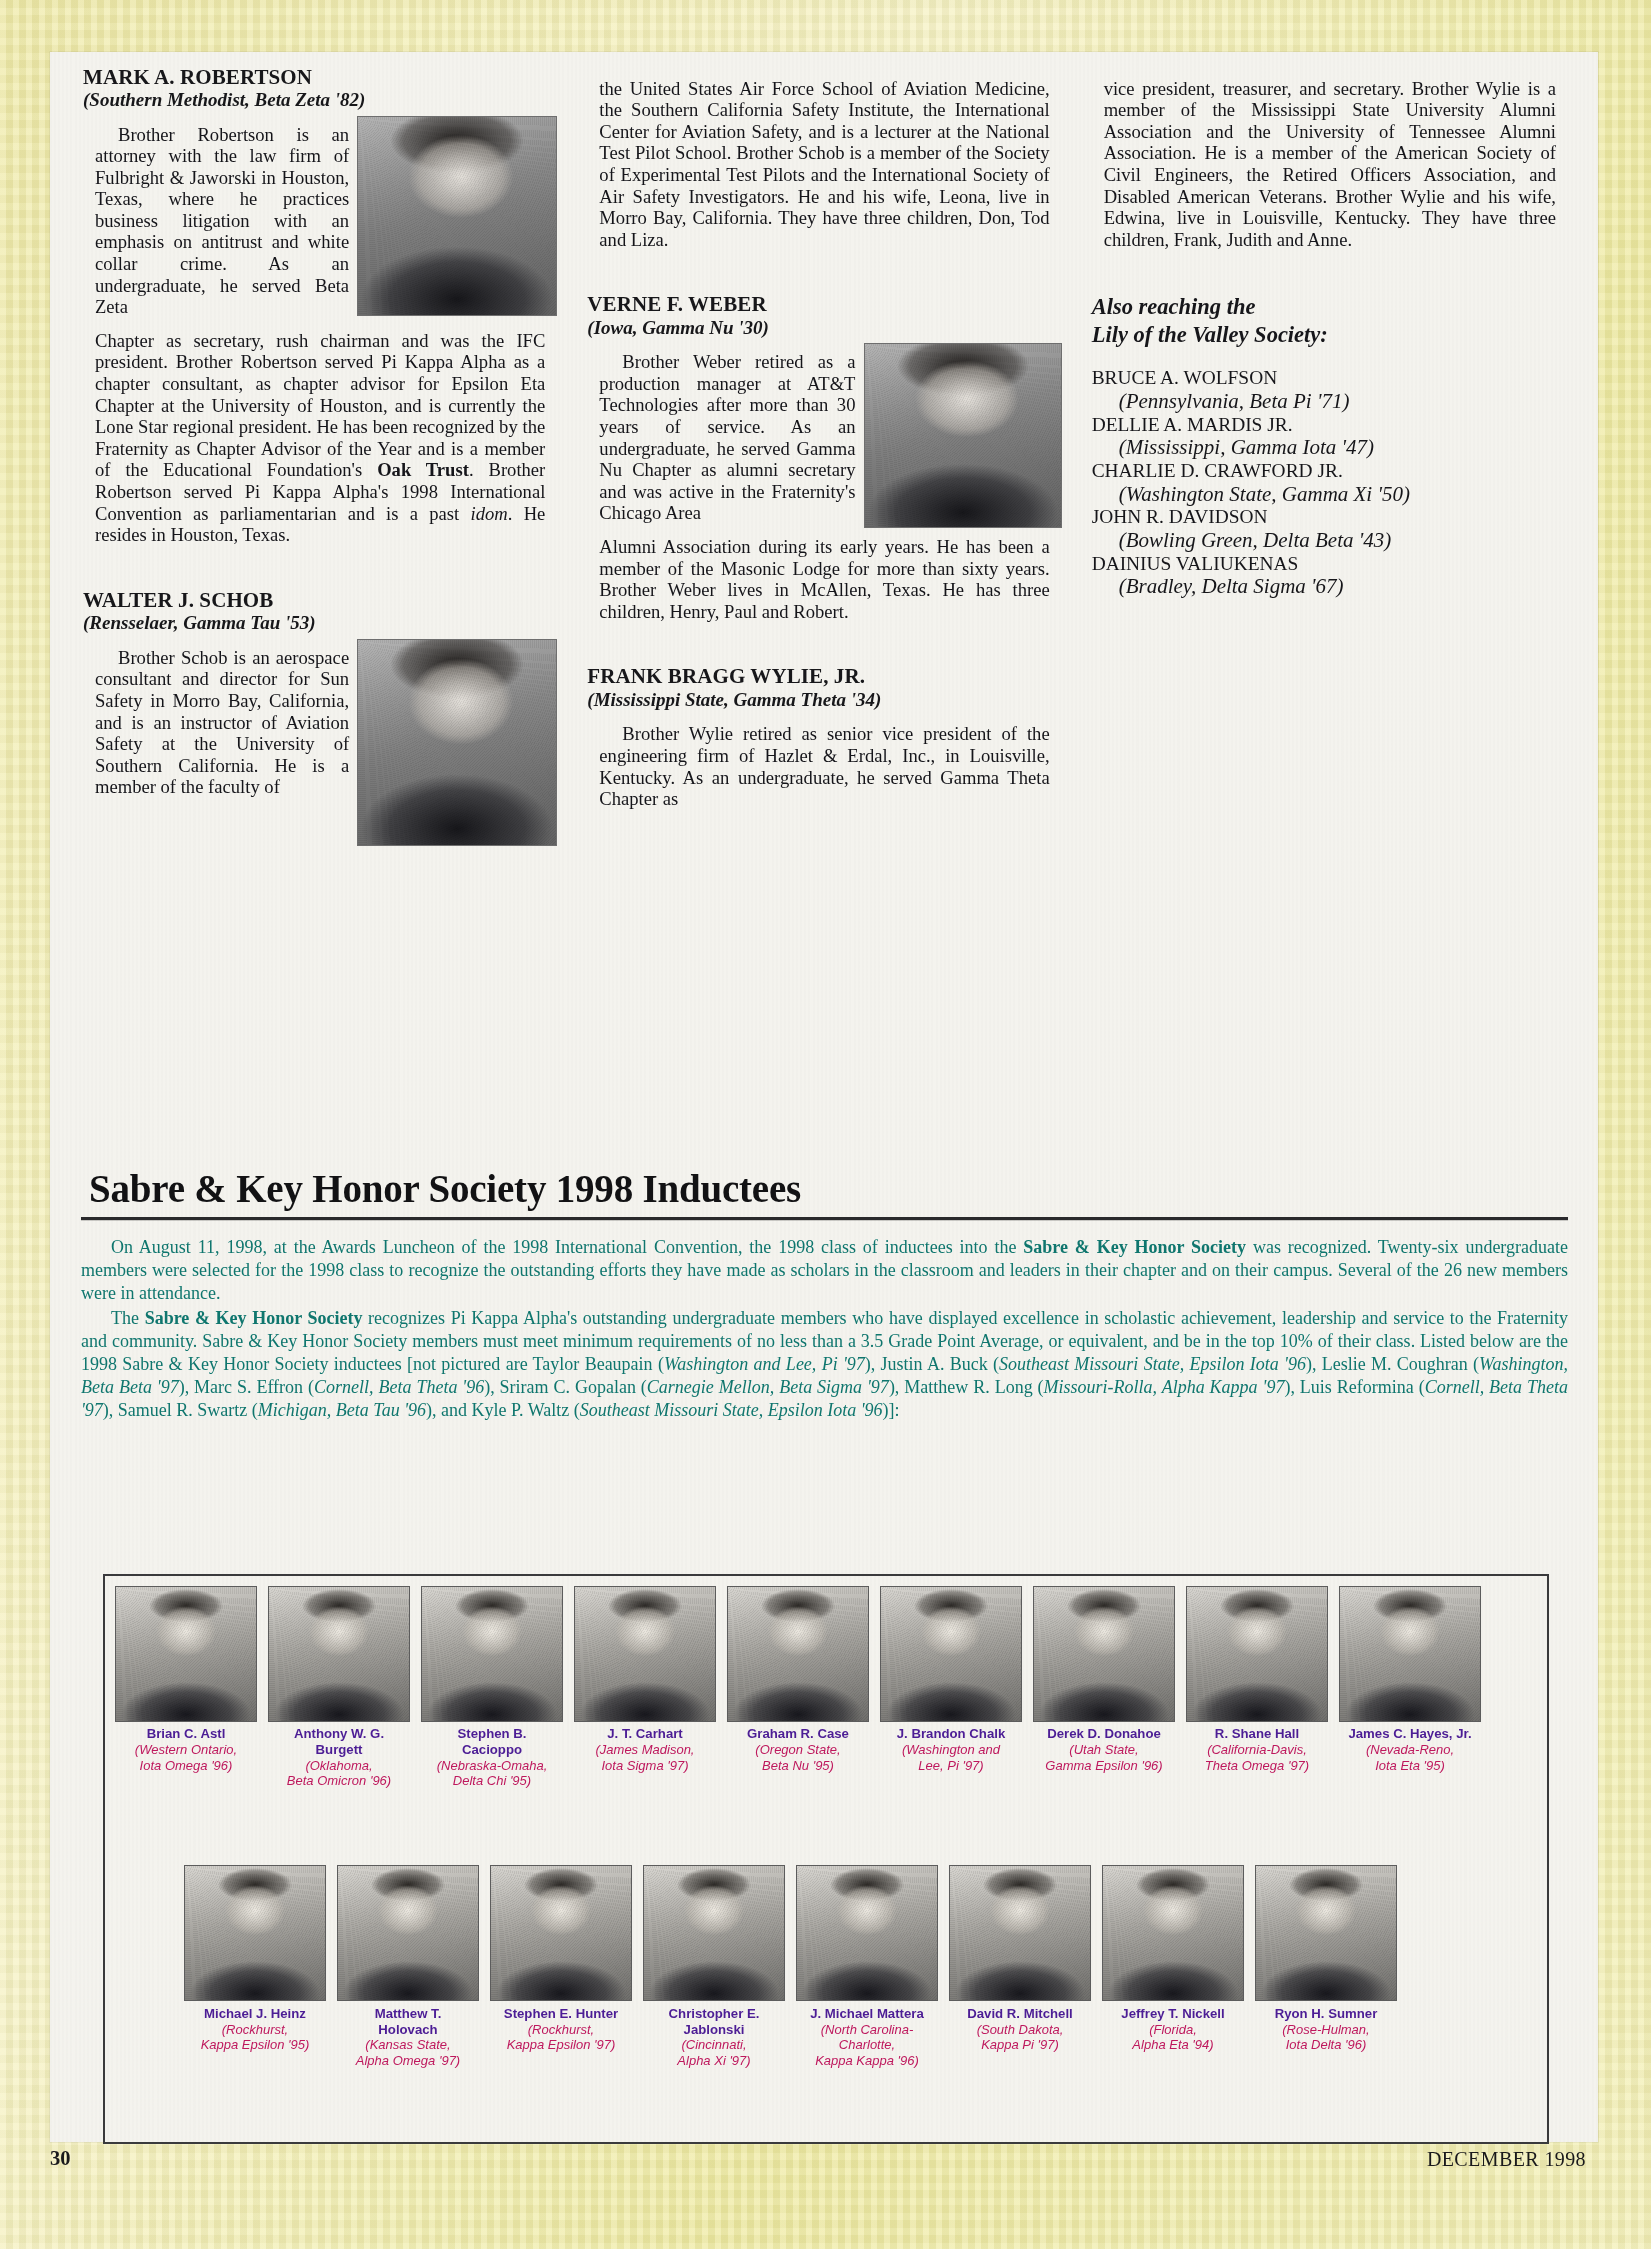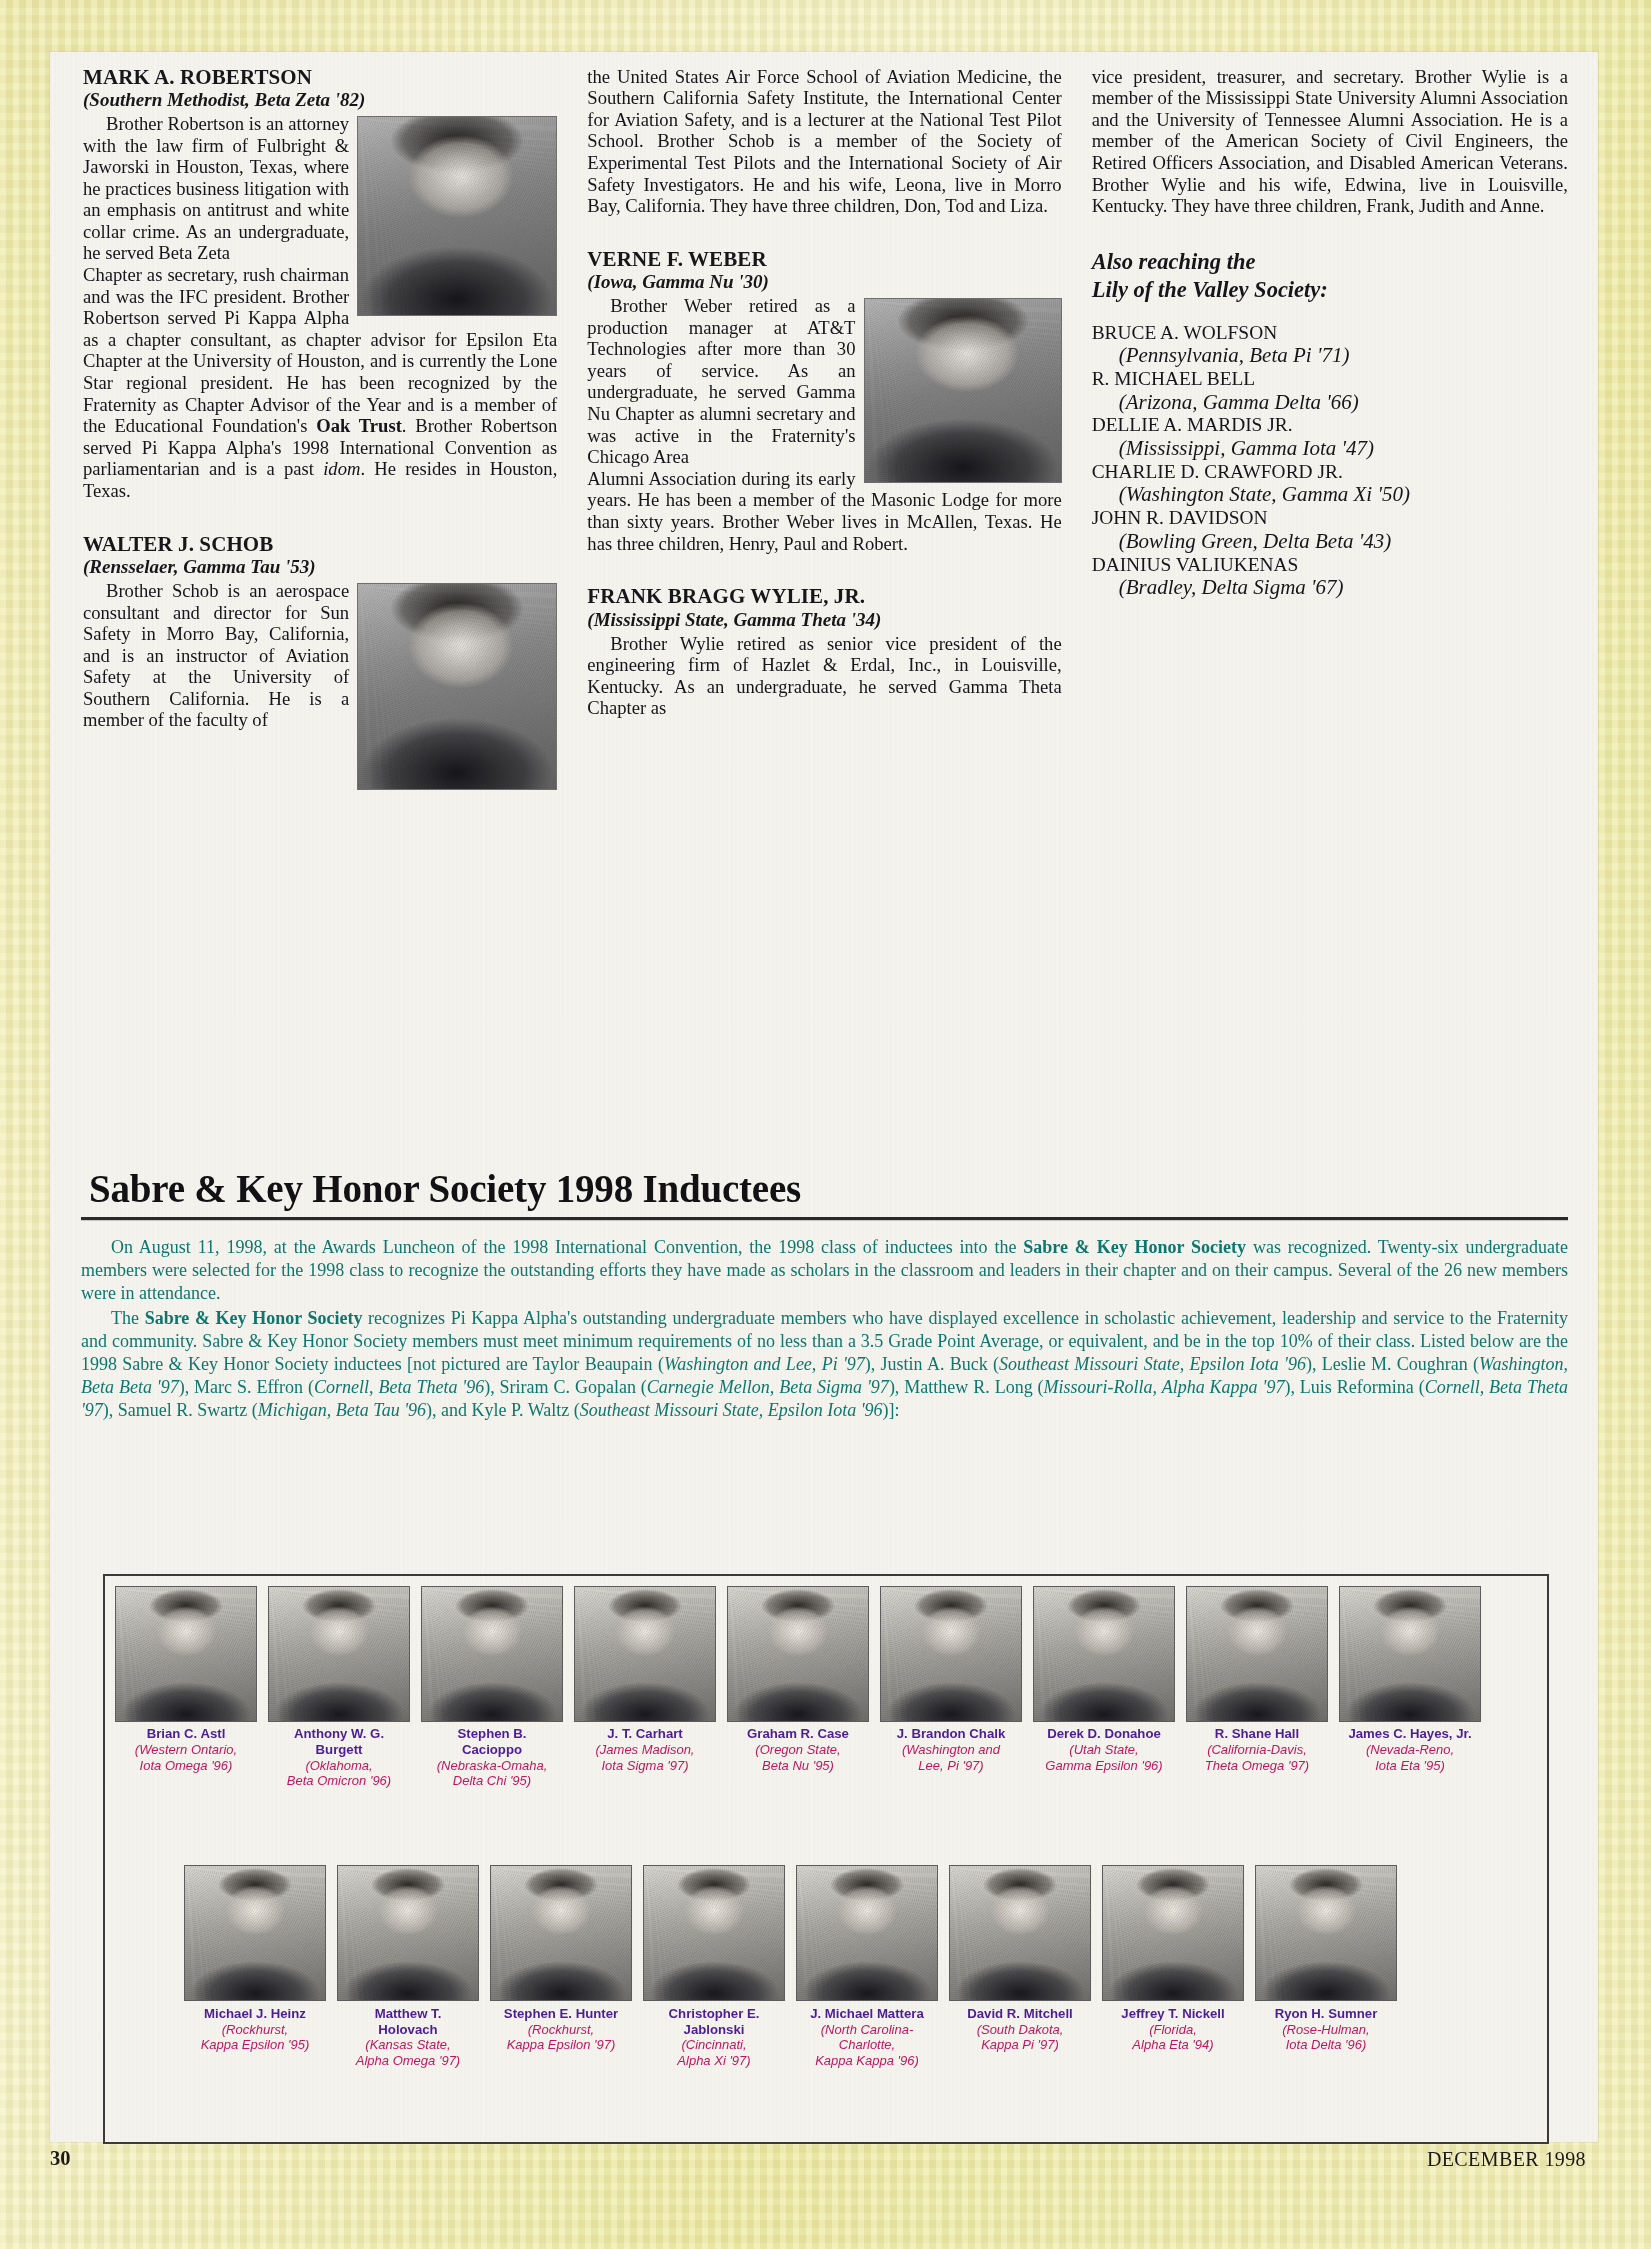--- a/index.html
+++ b/index.html
@@ -47,21 +47,21 @@
   h2.name{
     font-family:"Liberation Serif", serif;
     font-weight:bold;font-size:21px;letter-spacing:0.1px;
     margin:0;line-height:1.12;color:#17171a;
   }
   .chapter{
     font-weight:bold;font-style:italic;font-size:19px;
     margin:0 0 1.4px 0;line-height:1.18;color:#17171a;
   }
   p.body{
-    margin:0;
+    margin:12px;
     font-size:18.6px;line-height:21.6px;
     text-align:justify;
     text-indent:23px;
     color:#15151a;
     hyphens:none;
   }
   p.body.cont{text-indent:0;}
   .gap-md{height:31px;}
 
   .photo{
@@ -233,24 +233,20 @@
 
         <div>
           <div class="also-head">
             <span>Also reaching the</span><br>
             <span>Lily of the Valley Society:</span>
           </div>
           <ul class="lily-list">
             <li>
               <span class="lily-name">BRUCE A. WOLFSON</span>
               <span class="lily-chap">(Pennsylvania, Beta Pi '71)</span>
-            </li>
-            <li>
-              <span class="lily-name">R. MICHAEL BELL</span>
-              <span class="lily-chap">(Arizona, Gamma Delta '66)</span>
             </li>
             <li>
               <span class="lily-name">DELLIE A. MARDIS JR.</span>
               <span class="lily-chap">(Mississippi, Gamma Iota '47)</span>
             </li>
             <li>
               <span class="lily-name">CHARLIE D. CRAWFORD JR.</span>
               <span class="lily-chap">(Washington State, Gamma Xi '50)</span>
             </li>
             <li>

